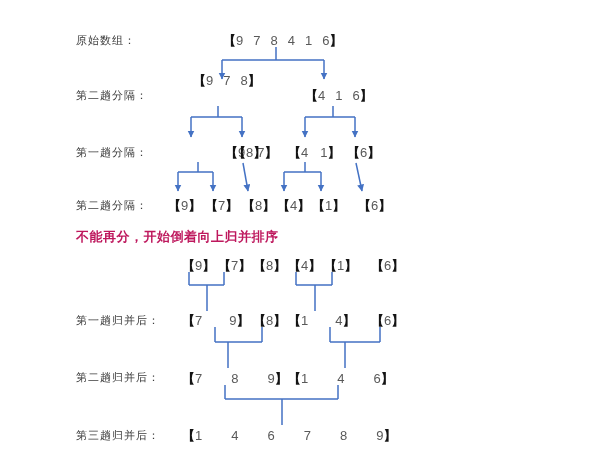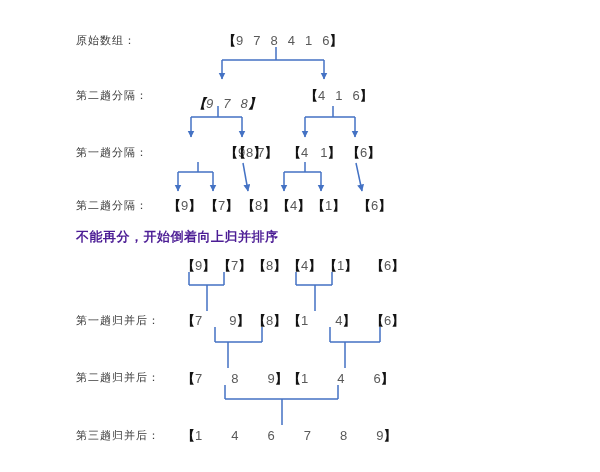--- a/index.html
+++ b/index.html
@@ -90,26 +90,26 @@
       <g>
         <path d="M330,327 V342 M380,327 V342 M330,342 H380 M345,342 V368"></path>
       </g>
 
       <g>
         <path d="M225,385 V399 M338,385 V399 M225,399 H338 M282,399 V425"></path>
       </g>
     </g>
   </svg>
 
-  <div class="note" style="color: #4c1d95;">不能再分，开始倒着向上归并排序</div>
+  <div class="note" style="color: #be185d;">不能再分，开始倒着向上归并排序</div>
 
 <div class="row-label" style="left: 76px; top: 33px;">原始数组：</div>
     <span class="grp" style="left: 223px; top: 33px;"><span class="br">【</span><span class="num">9</span><span class="sp" style="width: 10px;"></span><span class="num">7</span><span class="sp" style="width: 10px;"></span><span class="num">8</span><span class="sp" style="width: 10px;"></span><span class="num">4</span><span class="sp" style="width: 10px;"></span><span class="num">1</span><span class="sp" style="width: 10px;"></span><span class="num">6</span><span class="br">】</span></span>
     <div class="row-label" style="left: 76px; top: 88px;">第二趟分隔：</div>
-    <span class="grp" style="left: 193px; top: 96px; font-style: italic;"><span class="br">【</span><span class="num">9</span><span class="sp" style="width: 10px;"></span><span class="num">7</span><span class="sp" style="width: 10px;"></span><span class="num">8</span><span class="br">】</span></span>
+    <span class="grp" style="left: 193px; top: 73px;"><span class="br">【</span><span class="num">9</span><span class="sp" style="width: 10px;"></span><span class="num">7</span><span class="sp" style="width: 10px;"></span><span class="num">8</span><span class="br">】</span></span>
     <span class="grp" style="left: 305px; top: 88px;"><span class="br">【</span><span class="num">4</span><span class="sp" style="width: 10px;"></span><span class="num">1</span><span class="sp" style="width: 10px;"></span><span class="num">6</span><span class="br">】</span></span>
     <div class="row-label" style="left: 76px; top: 145px;">第一趟分隔：</div>
     <span class="grp" style="left: 180px; top: 145px; margin-left: 45px;"><span class="br">【</span><span class="num">9</span><span class="sp" style="width: 12px;"></span><span class="num">7</span><span class="br">】</span></span>
     <span class="grp" style="left: 233px; top: 145px;"><span class="br">【</span><span class="num">8</span><span class="br">】</span></span>
     <span class="grp" style="left: 288px; top: 145px;"><span class="br">【</span><span class="num">4</span><span class="sp" style="width: 12px;"></span><span class="num">1</span><span class="br">】</span></span>
     <span class="grp" style="left: 347px; top: 145px;"><span class="br">【</span><span class="num">6</span><span class="br">】</span></span>
     <div class="row-label" style="left: 76px; top: 198px;">第二趟分隔：</div>
     <span class="grp" style="left: 168px; top: 198px;"><span class="br">【</span><span class="num">9</span><span class="br">】</span></span>
     <span class="grp" style="left: 205px; top: 198px;"><span class="br">【</span><span class="num">7</span><span class="br">】</span></span>
     <span class="grp" style="left: 242px; top: 198px;"><span class="br">【</span><span class="num">8</span><span class="br">】</span></span>

